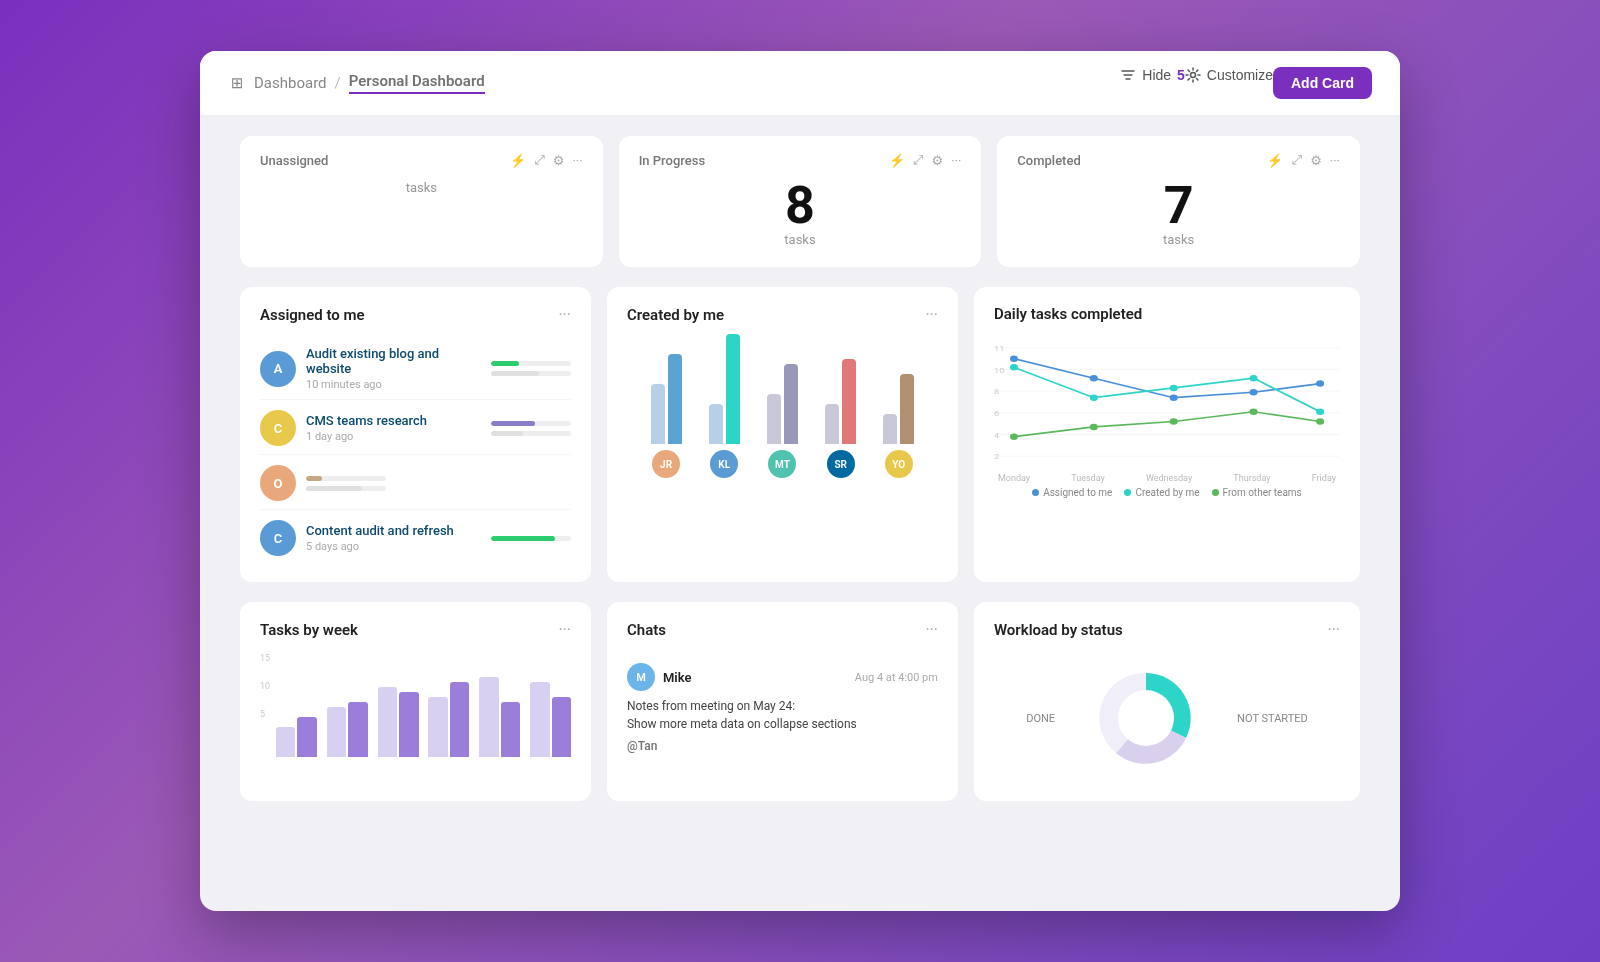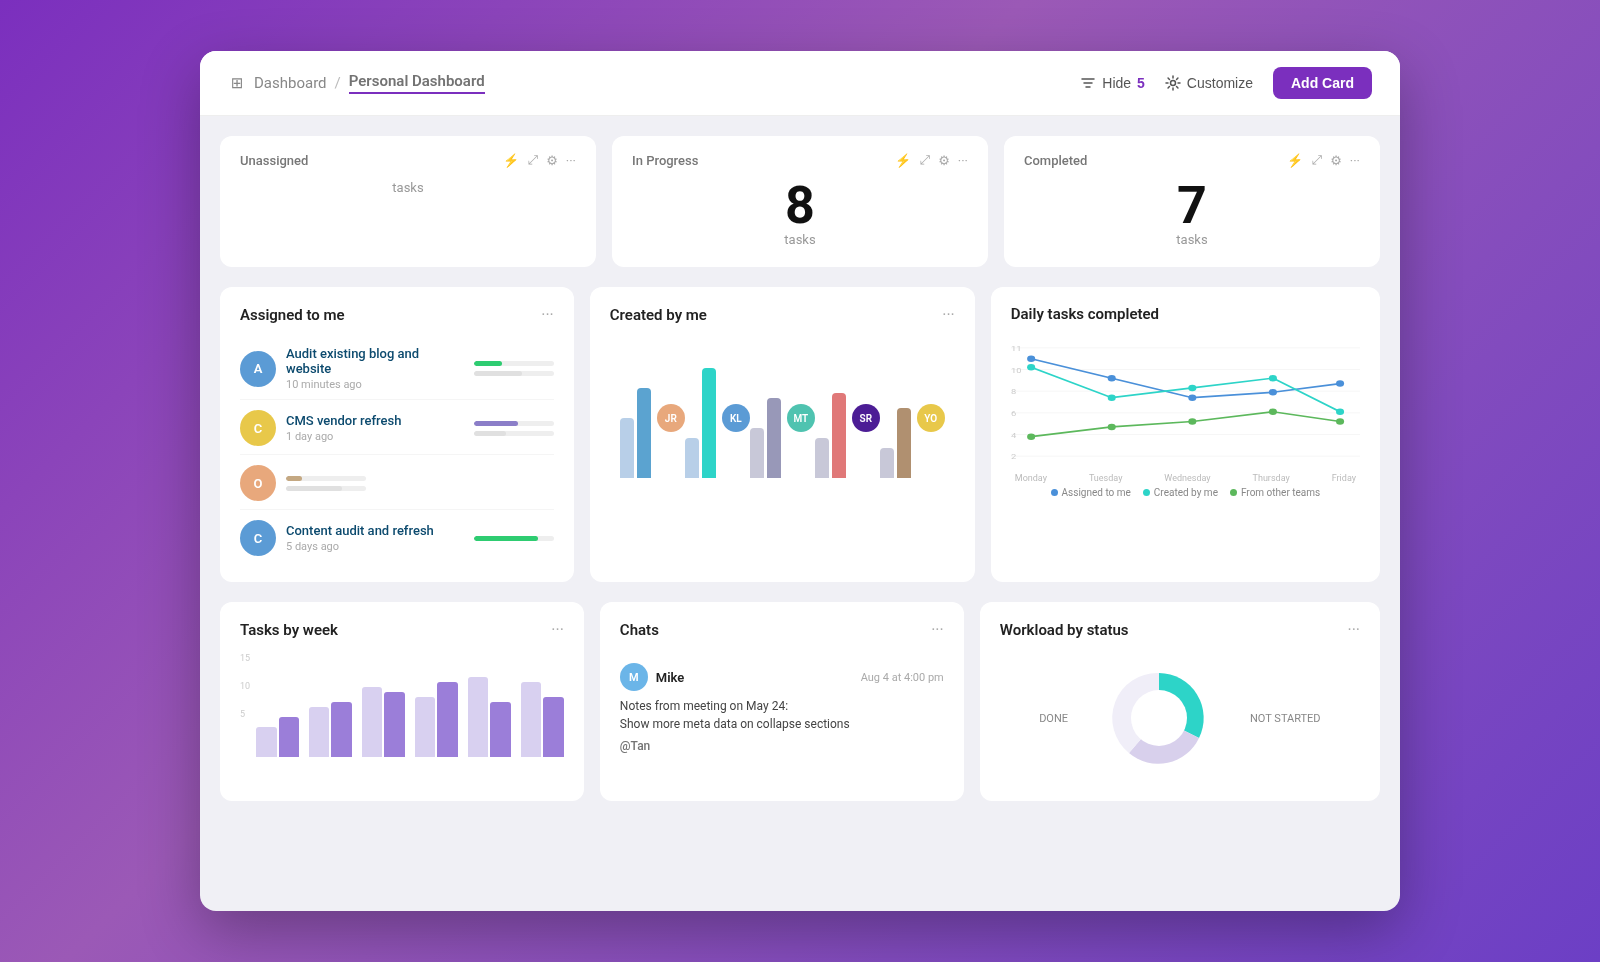--- a/index.html
+++ b/index.html
@@ -43,22 +43,21 @@
     }
     .breadcrumb-separator { color: #bbb; }
     .breadcrumb-current {
       color: #737373;
       font-weight: 600;
       border-bottom: 2px solid #7B2FBE;
       padding-bottom: 2px;
     }
     .header-actions {
       display: flex;
-      align-items: center;
-      gap: 20px;
+      align-items: flex-start;
     }
     .header-action-btn {
       display: flex;
       align-items: center;
       gap: 6px;
       font-size: 14px;
       color: #555;
       background: none;
       border: none;
       cursor: pointer;
@@ -68,21 +67,21 @@
       color: white;
       border: none;
       padding: 8px 18px;
       border-radius: 8px;
       font-size: 14px;
       font-weight: 600;
       cursor: pointer;
     }
     
     .content {
-      padding: 20px 20px;
+      padding: 20px 40px;
     }
     
     .stat-cards {
       display: grid;
       grid-template-columns: repeat(3, 1fr);
       gap: 16px;
       margin-bottom: 20px;
     }
     .stat-card {
       background: white;
@@ -187,21 +186,21 @@
     
     .bar-chart-area {
       display: flex;
       align-items: flex-end;
       justify-content: space-around;
       height: 140px;
       padding: 0 10px;
     }
     .bar-col {
       display: flex;
-      flex-direction: row;
+      flex-direction: column;
       align-items: center;
       gap: 6px;
     }
     .bar-wrapper {
       display: flex;
       align-items: flex-end;
       gap: 3px;
       height: 120px;
     }
     .bar {
@@ -385,21 +384,21 @@
                 </div>
               <div class="progress-bar" style="margin-top:3px;">
                   <div class="progress-fill" style="width:60%;background:#e0e0e0;"></div>
                 </div>
             </div>
           </div>
 
           <div class="task-item">
             <div class="task-avatar-placeholder" style="background:#e8c84a;">C</div>
             <div class="task-info">
-              <div class="task-name">CMS vendor refresh</div>
+              <div class="task-name">CMS teams research</div>
               <div class="task-time">1 day ago</div>
             </div>
             <div class="task-progress">
               <div class="progress-bar">
                   <div class="progress-fill" style="width:55%;background:#8B7EC8;"></div>
                 </div>
               <div class="progress-bar" style="margin-top:3px;">
                   <div class="progress-fill" style="width:40%;background:#e0e0e0;"></div>
                 </div>
             </div>
@@ -461,21 +460,21 @@
               <div class="bar" style="height:80px;background:#9898b8;"></div>
             </div>
             <div class="bar-avatar" style="background:#4fc3b0;">MT</div>
           </div>
 
           <div class="bar-col">
             <div class="bar-wrapper">
               <div class="bar" style="height:40px;background:#c8c8d8;"></div>
               <div class="bar" style="height:85px;background:#e07878;"></div>
             </div>
-            <div class="bar-avatar" style="background:#4c1d95;">SR</div>
+            <div class="bar-avatar" style="background:#0369a1;">SR</div>
           </div>
 
           <div class="bar-col">
             <div class="bar-wrapper">
               <div class="bar" style="height:30px;background:#c8c8d8;"></div>
               <div class="bar" style="height:70px;background:#b09070;"></div>
             </div>
             <div class="bar-avatar" style="background:#e8c84a;">YO</div>
           </div>
         </div>

